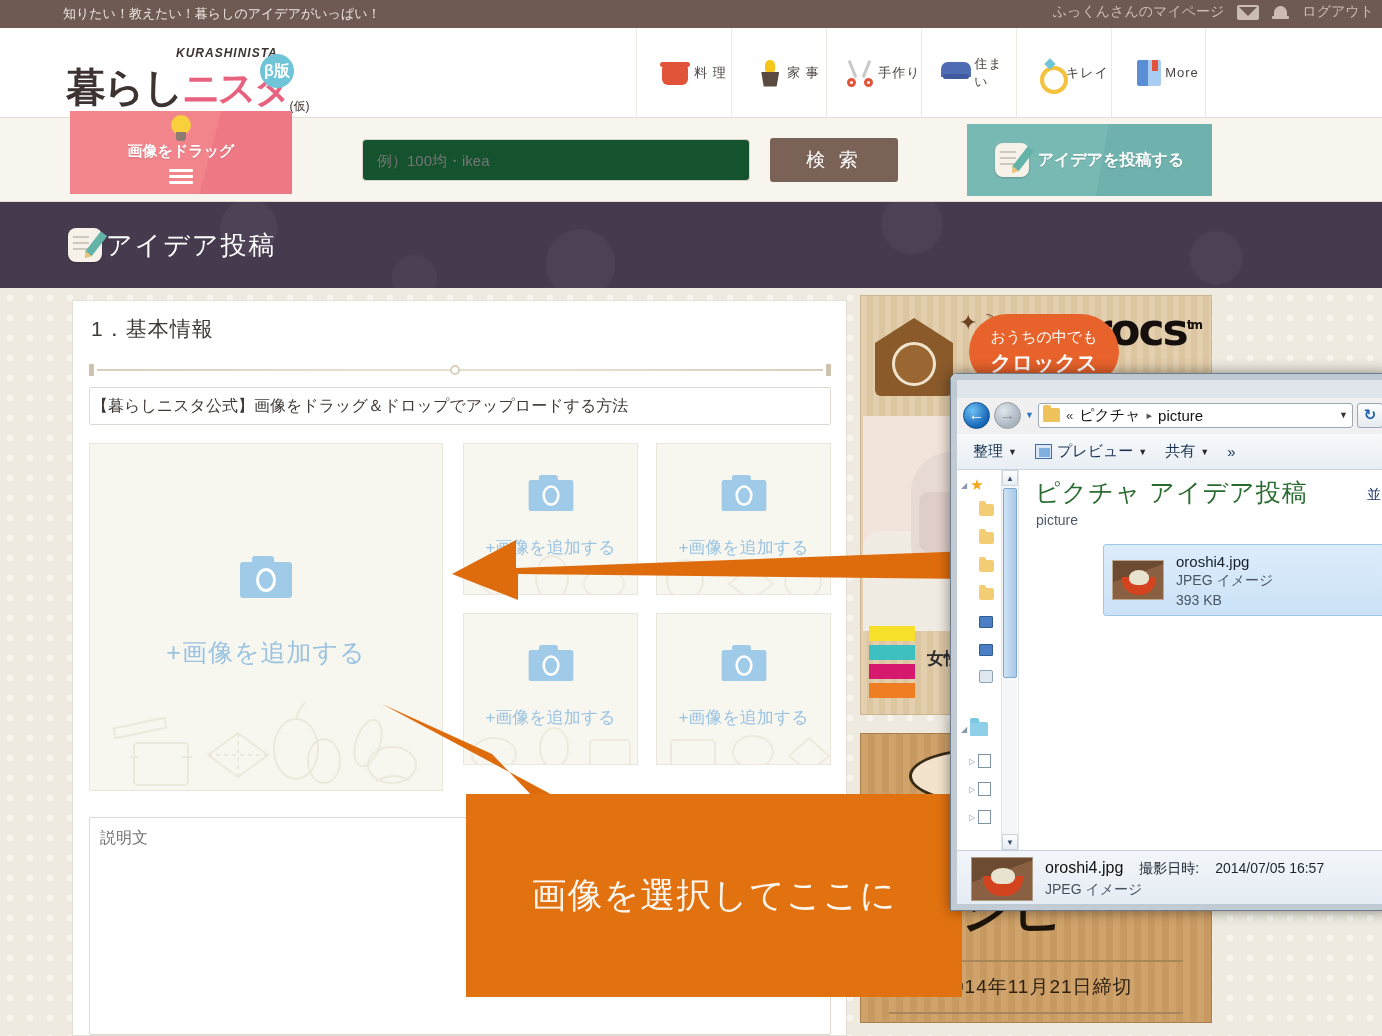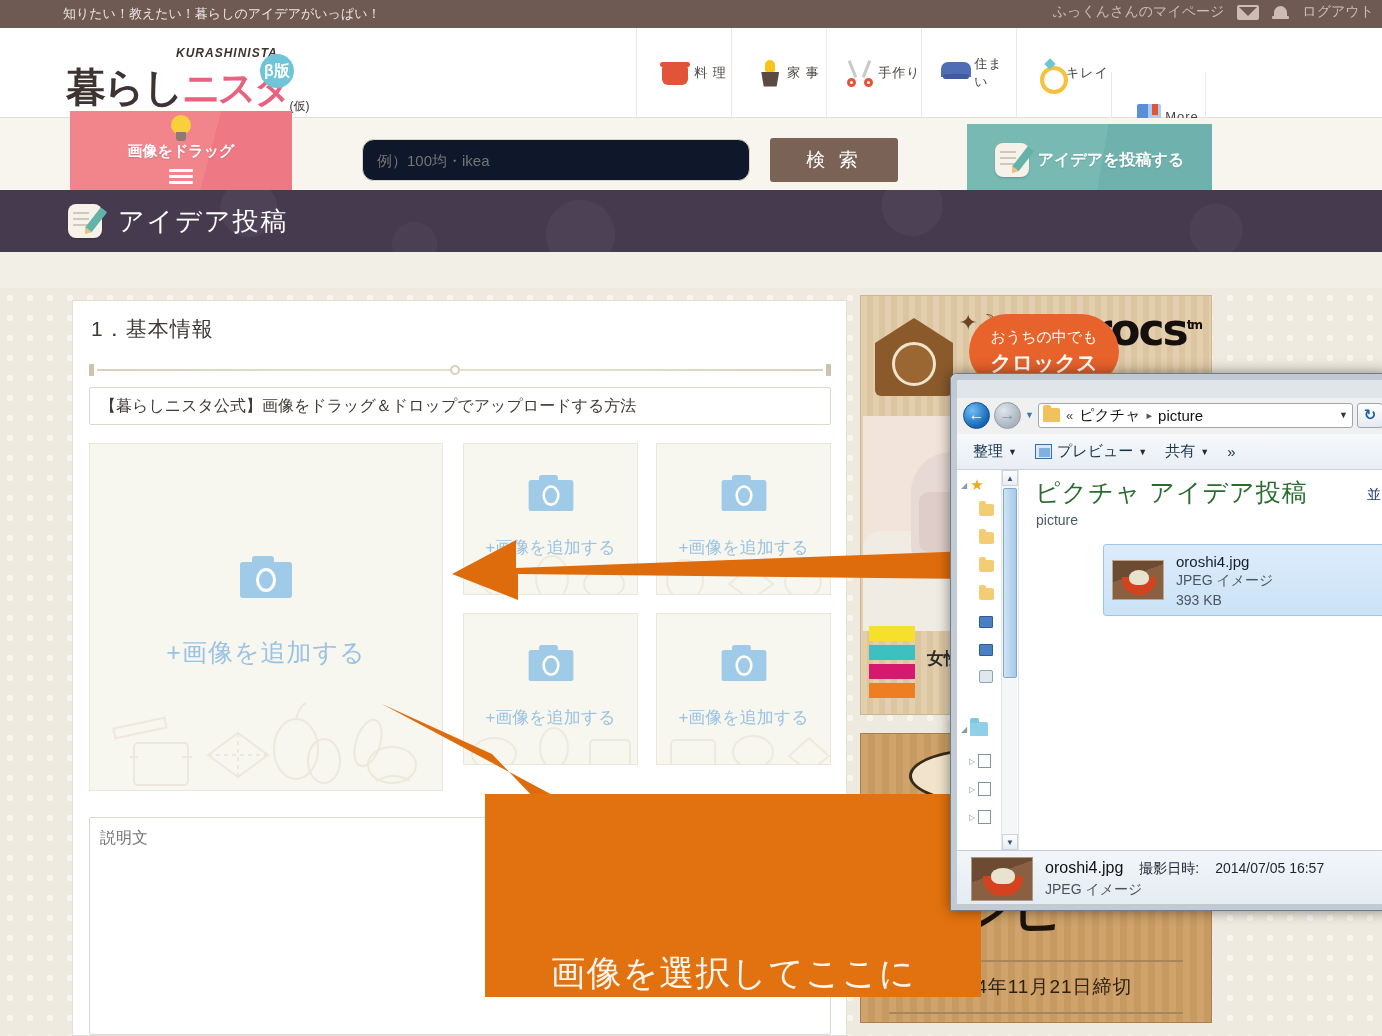--- a/index.html
+++ b/index.html
@@ -65,21 +65,21 @@
     display:flex; align-items:center; justify-content:center;
   }
 
   .navcats { position: absolute; left: 636px; top: 0px; height: 89px; display: flex; }
   .navcat {
     width: 95px; height: 89px; border-left: 1px solid #eceae4;
     display: flex; flex-direction: row; align-items: center; justify-content: center; gap: 4px;
     cursor: pointer;
     padding-left: 19px;
   }
-  .navcat:last-child { border-right: 1px solid #eceae4; margin-top: 44px; }
+  .navcat:last-child { border-right: 1px solid #eceae4; }
   .navcat .lbl { font-size: 13px; color: #4a4441; letter-spacing: 1px; }
   .navcat .gl { font-size: 26px; line-height: 28px; }
 
   
   .i-pot { width:30px;height:26px;position:relative; }
   .i-pot:before{content:"";position:absolute;left:2px;top:6px;width:26px;height:19px;background:#e2543a;border-radius:3px 3px 6px 6px;}
   .i-pot:after{content:"";position:absolute;left:0px;top:2px;width:30px;height:5px;background:#e2543a;border-radius:3px;}
   .i-plant{width:26px;height:28px;position:relative;}
   .i-plant:before{content:"";position:absolute;left:4px;top:13px;width:18px;height:15px;background:#5b4a40;border-radius:0 0 4px 4px;clip-path:polygon(0 0,100% 0,86% 100%,14% 100%);}
   .i-plant:after{content:"";position:absolute;left:8px;top:1px;width:10px;height:12px;background:#f5c518;border-radius:5px 5px 2px 2px;}
@@ -112,21 +112,21 @@
   }
   .findbtn .bulb { width: 22px; height: 26px; position: relative; margin-bottom: 1px;}
   .findbtn .bulb:before{content:"";position:absolute;left:1px;top:0;width:20px;height:20px;background:#f7d03c;border-radius:50%;}
   .findbtn .bulb:after{content:"";position:absolute;left:6px;top:17px;width:10px;height:9px;background:#8d7a72;border-radius:0 0 3px 3px;}
   .findbtn .t { font-size: 15px; font-weight: bold; letter-spacing:0px; text-shadow:0 1px 1px rgba(0,0,0,.12);}
   .findbtn .burger { margin-top: 5px; width: 24px; }
   .findbtn .burger b { display:block; height:3px; background:#fff; margin:3px 0; border-radius:1px;}
 
   .searchinput {
     position: absolute; left: 362px; top: 139px; width: 388px; height: 42px;
-    border: 1px solid #d9d5cb; background: #0f172a; border-radius: 12px;
+    border: 1px solid #d9d5cb; background: #14532d; border-radius: 4px;
     font-size: 15px; color: #a9a49a; padding: 0 14px; font-family: inherit;
   }
   .searchbtn {
     position: absolute; left: 770px; top: 138px; width: 128px; height: 44px;
     background: #7a6257; color: #fff; border: none; border-radius: 3px;
     font-size: 19px; letter-spacing: 4px; cursor: pointer; font-family: inherit;
   }
   .postbtn {
     position: absolute; left: 967px; top: 124px; width: 245px; height: 72px;
     background: linear-gradient(100deg,#79b9b4 0 55%,#6fb1ac 55% 100%);
@@ -134,29 +134,29 @@
   }
   .postbtn .t { color:#fff; font-size:16px; font-weight:bold; text-shadow:0 1px 1px rgba(0,0,0,.15);}
   .memo-ico { width: 34px; height: 34px; border-radius: 8px; background: #f6f2ea; position: relative; box-shadow:0 1px 2px rgba(0,0,0,.2);}
   .memo-ico b { position:absolute; left:5px; width:16px; height:2px; background:#cfc8bd; }
   .memo-ico b:nth-child(1){top:8px;} .memo-ico b:nth-child(2){top:14px;} .memo-ico b:nth-child(3){top:20px;}
   .memo-ico i { position:absolute; right:2px; top:3px; width:8px; height:26px; background:#64b3a8; transform:rotate(38deg); border-radius:1px;}
   .memo-ico i:after{content:"";position:absolute;bottom:-5px;left:0;border-left:4px solid transparent;border-right:4px solid transparent;border-top:6px solid #e8c27a;}
 
   
   .pagetitle {
-    position: absolute; left: 0; top: 190px; width: 1382px; height: 62px;
+    position: absolute; left: 0; top: 202px; width: 1382px; height: 86px;
     background: #463a4e;
     background-image:
       radial-gradient(circle at 18% 30%, rgba(255,255,255,.045) 0 28px, transparent 29px),
       radial-gradient(circle at 42% 72%, rgba(255,255,255,.04) 0 34px, transparent 35px),
       radial-gradient(circle at 66% 25%, rgba(255,255,255,.04) 0 30px, transparent 31px),
       radial-gradient(circle at 88% 65%, rgba(255,255,255,.035) 0 26px, transparent 27px),
       radial-gradient(circle at 30% 88%, rgba(255,255,255,.03) 0 22px, transparent 23px);
-    display: flex; align-items: center; padding-left: 68px; gap: 16px;
+    display: flex; align-items: center; padding-left: 68px; gap: 4px;
   }
   .pagetitle .t { color:#fff; font-size: 26px; letter-spacing: 2px;}
 
   
   .pagebg {
     position:absolute; left:0; top:288px; width:1382px; height:748px;
     background-color:#eeeadf;
     background-image: radial-gradient(circle, #f7f5ee 3.1px, transparent 3.4px);
     background-size: 20px 20px;
   }
@@ -169,21 +169,21 @@
   .card h2 { position:absolute; left:18px; top:14px; font-size:21px; color:#3f3a36; font-weight:normal; letter-spacing:1px;}
   .divider { position:absolute; left:16px; top:62px; width:742px; height:14px; }
   .divider .ln { position:absolute; top:6px; left:8px; width:726px; height:2px; background:linear-gradient(90deg,#d8cfbc,#e6dfcf 35%,#e6dfcf 65%,#d8cfbc);}
   .divider .dot { position:absolute; top:2px; left:361px; width:10px;height:10px; border:2px solid #d8cfbc; border-radius:50%; background:#fff;}
   .divider .cap { position:absolute; top:1px; width:5px;height:12px;background:#cdc2ab;border-radius:1px;}
   .divider .cap.l{left:0;} .divider .cap.r{right:0;}
 
   .titleinput {
     position:absolute; left:16px; top:86px; width:742px; height:38px;
     border:1px solid #ddd9cf; background:#fff; font-size:16px; color:#403a36;
-    padding:0 10px; font-family:inherit; border-radius:2px;
+    padding:0 2px; font-family:inherit; border-radius:2px;
   }
 
   .uploadwrap { position:absolute; left:16px; top:142px; width:742px; height:355px; }
   .dropmain {
     position:absolute; left:0; top:0; width:354px; height:348px;
     background:#f7f6ef; border:1px solid #eae6da; cursor:pointer; overflow:hidden;
   }
   .dropmain .cam { position:absolute; left:50%; top:112px; transform:translateX(-50%); }
   .dropmain .lbl { position:absolute; left:0; top:192px; width:100%; text-align:center; font-size:25px; color:#9ac3e2; letter-spacing:1px;}
   .dropmain .deco { position:absolute; left:10px; bottom:-6px; width:340px; height:115px; opacity:.5;}
@@ -261,22 +261,22 @@
     letter-spacing:1px;
   }
   .ad2 .rule { position:absolute; left:28px; right:28px; bottom:60px; height:2px; background:#a9855a;}
   .ad2 .rule2 { position:absolute; left:28px; right:28px; bottom:8px; height:2px; background:#a9855a;}
 
   
   .arrow-long { position:absolute; left:452px; top:528px; width:600px; height:72px; pointer-events:none;}
   .arrow-short { position:absolute; left:372px; top:694px; width:320px; height:175px; pointer-events:none;}
   .callout {
     position:absolute; left:466px; top:794px; width:496px; height:203px;
-    background:#e2720f; display:flex; flex-direction:column; align-items:center; justify-content:flex-end;
-    color:#fdf6ee; font-size:35px; line-height:1.38; letter-spacing:1px; text-align:center;margin-left:19px;
+    background:#e2720f; display:flex; flex-direction:column; align-items:center; justify-content:center;
+    color:#fdf6ee; font-size:35px; line-height:1.38; letter-spacing:1px; text-align:center;
   }
 
   
   .explorer {
     position:absolute; left:950px; top:373px; width:440px; height:538px;
     background:#f0f0f0; border:1px solid #6d7d8e; border-radius:7px 7px 0 0;
     box-shadow: 0 0 14px rgba(0,0,0,.45);
     overflow:hidden;
   }
   .exp-frame {

